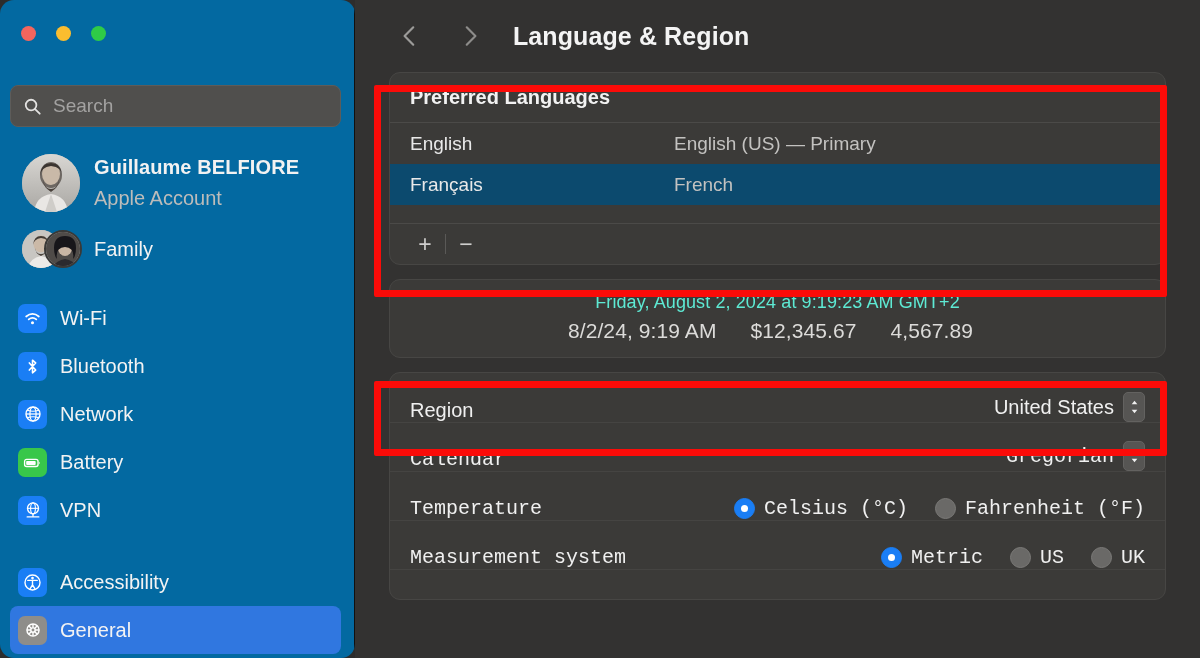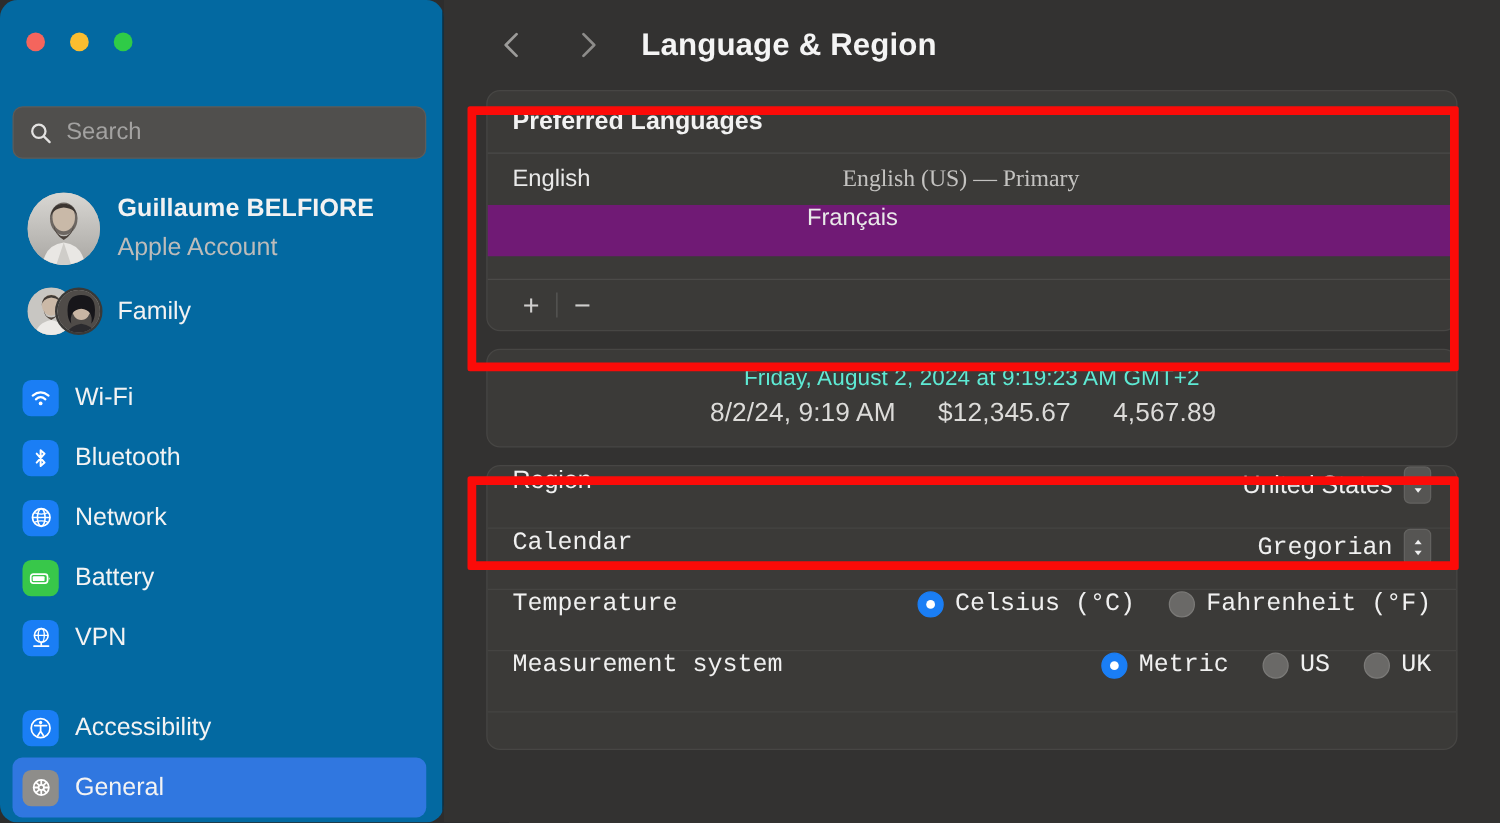--- a/index.html
+++ b/index.html
@@ -130,44 +130,44 @@
     height: 50px; display: flex; align-items: center;
     padding: 0 20px;
     font-size: 20px; font-weight: bold; color: #f2f2f2;
     border-bottom: 1px solid #4b4a48;
   }
   .lang-row {
     height: 41px; display: flex; align-items: center;
     padding: 0 20px;
     font-size: 19px; color: #e9e9e9;
   }
-  .lang-row.alt { background: #701a75; flex-direction: column; }
+  .lang-row.alt { background: #0c4a6e; }
   .lang-name { width: 264px; flex: 0 0 264px; }
-  .lang-desc { color: #c3c2c0; font-family: Liberation Serif, serif; }
+  .lang-desc { color: #c3c2c0; }
   .lang-spacer { height: 18px; }
   .plusminus {
     height: 41px; display: flex; align-items: center;
     padding: 0 20px; gap: 0px;
     border-top: 1px solid #4b4a48;
   }
   .pm-btn {
     width: 30px; height: 28px;
     display: flex; align-items: center; justify-content: center;
     color: #cfcecd; font-size: 23px; line-height: 1;
   }
   .pm-sep { width: 1px; height: 20px; background: #5a5957; margin: 0 5px; }
 
   .preview-panel { padding: 12px 0 14px; text-align: center; }
   .preview-l1 { font-size: 18px; color: #5eead4; letter-spacing: .1px; }
   .preview-l2 { font-size: 21px; color: #dcdbd9; margin-top: 6px; letter-spacing: .1px; }
   .preview-l2 span { margin: 0 14px; }
   .preview-l2 span:first-child { margin-left: 0; }
 
   .setting-row {
-    min-height: 49px; display: flex; align-items: flex-start;
+    min-height: 49px; display: flex; align-items: flex-end;
     padding: 0 20px; justify-content: space-between;
   }
   .setting-row + .setting-row { border-top: 1px solid #454442; font-family: Liberation Mono, monospace; }
   .setting-label { font-size: 20px; color: #f0f0f0; }
   .setting-right { display: flex; align-items: center; }
   .popup-value { font-size: 20px; color: #f0f0f0; margin-right: 9px; }
   .stepper {
     width: 22px; height: 30px; border-radius: 5px;
     background: #565553; border: 1px solid #636260;
     display: flex; align-items: center; justify-content: center;

